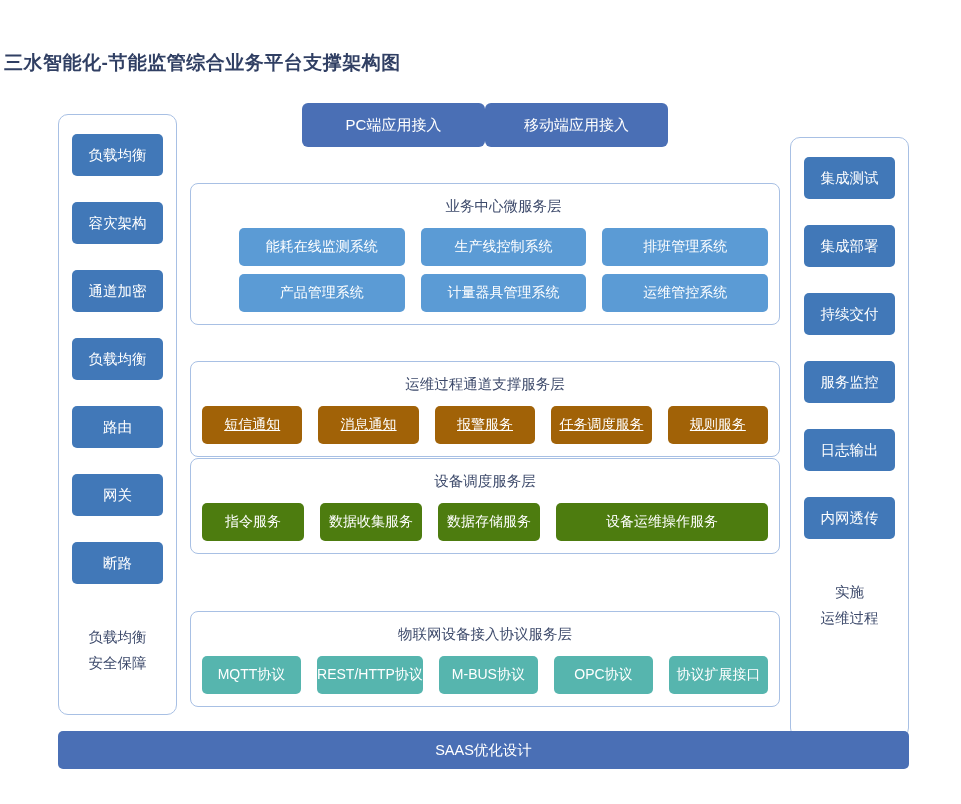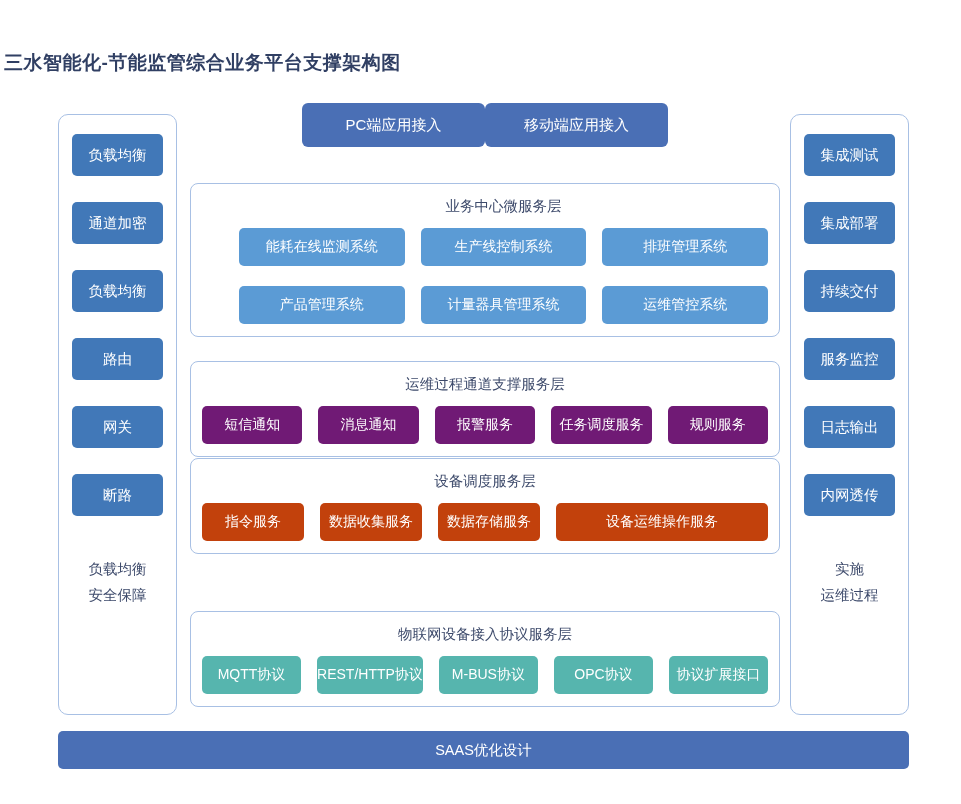--- a/index.html
+++ b/index.html
@@ -44,21 +44,21 @@
     box-sizing: border-box;
     border: 1px solid #a8c0e4;
     border-radius: 10px;
     background: #ffffff;
     display: flex;
     flex-direction: column;
     align-items: center;
     padding-top: 19px;
   }
   .side-panel.left  { left: 58px; }
-  .side-panel.right { left: 790px; }
+  .side-panel.right { left: 790px; margin-top: 23px; }
 
   .side-chip {
     width: 91px;
     height: 42px;
     margin-bottom: 26px;
     border-radius: 5px;
     background: #4178b8;
     color: #ffffff;
     font-size: 14.5px;
     display: flex;
@@ -110,21 +110,21 @@
   .layer-title {
     text-align: center;
     font-size: 14.5px;
     color: #3d4a6b;
     margin-bottom: 12px;
   }
   .layer-row {
     display: flex;
     gap: 16px;
   }
-  .layer-row + .layer-row { margin-top: 20px; }
+  .layer-row + .layer-row { margin-top: 8px; }
 
   .node {
     flex: 1 1 0;
     height: 38px;
     border-radius: 5px;
     display: flex;
     align-items: center;
     justify-content: center;
     color: #ffffff;
     font-size: 14px;
@@ -133,22 +133,22 @@
   .node.wide2 { flex: 2.08 1 0; }
 
   
   #layer-business { top: 183px; padding-left: 48px; }
   #layer-ops      { top: 361px; }
   #layer-device   { top: 458px; }
   #layer-iot      { top: 611px; }
 
   
   .node.business { background: #5b9bd5; }
-  .node.ops      { background: #701a75; }
-  .node.device   { background: #c2410c; }
+  .node.ops      { background: #a16207; text-decoration: underline; }
+  .node.device   { background: #4d7c0f; }
   .node.iot      { background: #56b5ae; }
 
   
   .bottom-bar {
     position: absolute;
     left: 58px;
     top: 731px;
     width: 851px;
     height: 38px;
     border-radius: 5px;
@@ -162,20 +162,21 @@
 </style>
 </head>
 <body>
 
 <div class="page">
 
   <div class="diagram-title">三水智能化-节能监管综合业务平台支撑架构图</div>
 
   <div class="side-panel left">
     <div class="side-chip">负载均衡</div>
+    <div class="side-chip">容灾架构</div>
     <div class="side-chip">通道加密</div>
     <div class="side-chip">负载均衡</div>
     <div class="side-chip">路由</div>
     <div class="side-chip">网关</div>
     <div class="side-chip">断路</div>
     <div class="side-footer">
       <div>负载均衡</div>
       <div>安全保障</div>
     </div>
   </div>

